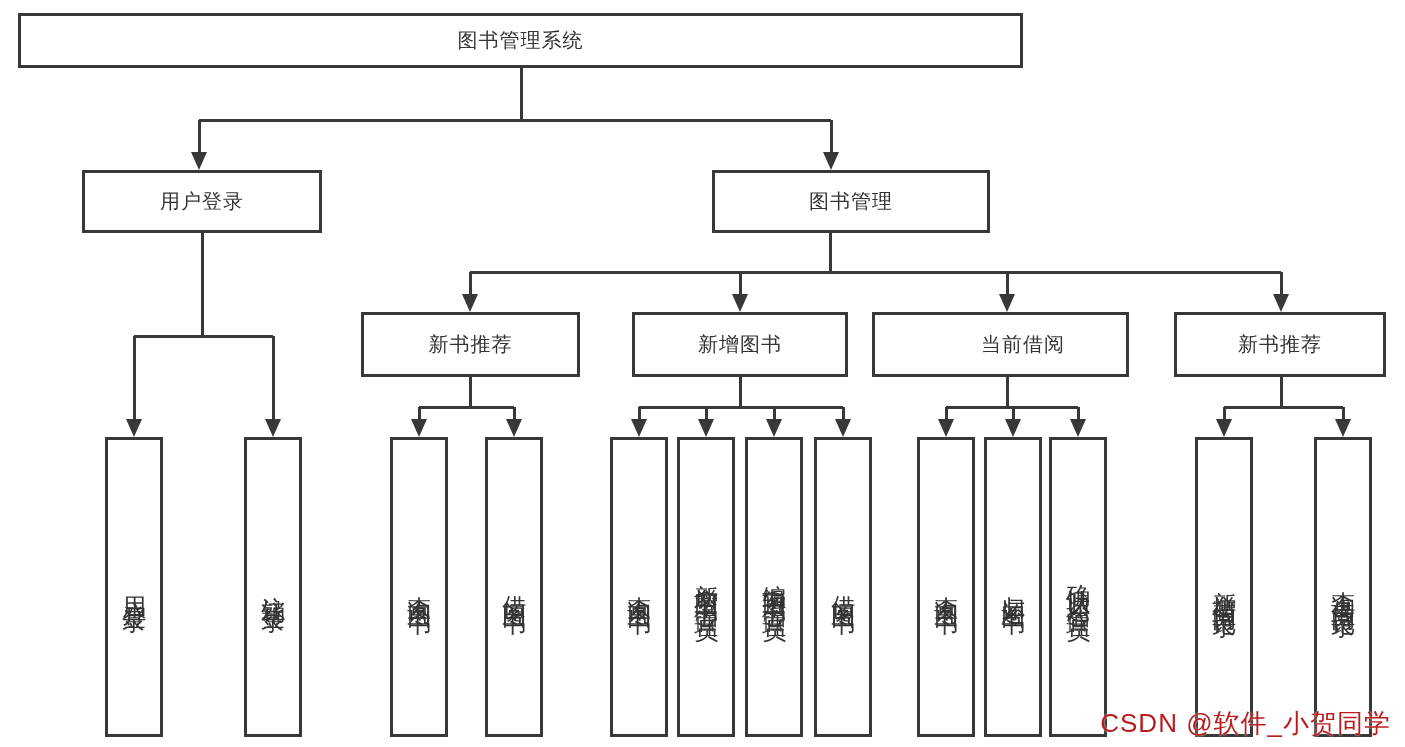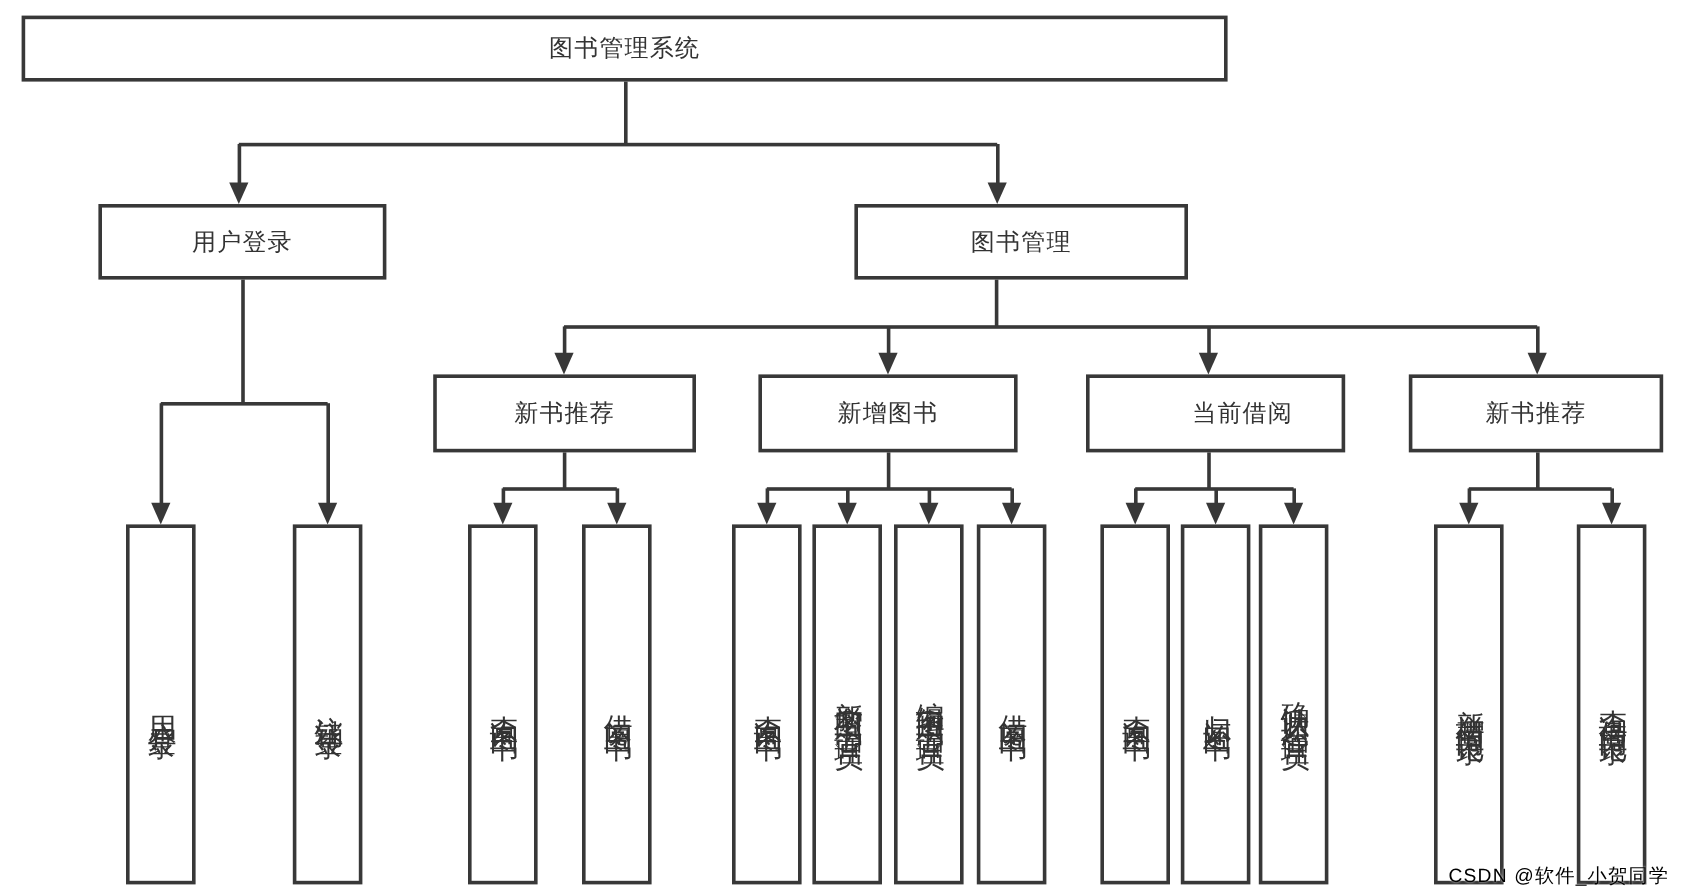--- a/index.html
+++ b/index.html
@@ -43,22 +43,22 @@
     width: 0;
     height: 0;
     border-left: 8px solid transparent;
     border-right: 8px solid transparent;
     border-top: 18px solid var(--line, #383838);
   }
   .watermark {
     position: absolute;
     right: 14px;
     bottom: 6px;
-    font-size: 16px;
-    color: #000000;
+    font-size: 26px;
+    color: #b91c1c;
     letter-spacing: 1px;
     white-space: nowrap;
     text-shadow: 0 0 2px #ffffff;
   }
 </style>
 </head>
 <body>
 
 <div id="canvas" style="--line: #383838; --text: #333333; --bg: #ffffff;">
   <div id="nodes-layer">
@@ -70,21 +70,21 @@
       </div>
       <div class="node" style="left: 712px; top: 170px; width: 278px; height: 63px;">
         <span class="lbl-h">图书管理</span>
       </div>
       <div class="node" style="left: 361px; top: 312px; width: 219px; height: 65px;">
         <span class="lbl-h">新书推荐</span>
       </div>
       <div class="node" style="left: 632px; top: 312px; width: 216px; height: 65px;">
         <span class="lbl-h">新增图书</span>
       </div>
-      <div class="node" style="left: 905px; top: 312px; width: 216px; height: 65px; padding-left: 45px;">
+      <div class="node" style="left: 872px; top: 312px; width: 257px; height: 65px; padding-left: 45px;">
         <span class="lbl-h">当前借阅</span>
       </div>
       <div class="node" style="left: 1174px; top: 312px; width: 212px; height: 65px;">
         <span class="lbl-h">新书推荐</span>
       </div>
       <div class="node" style="left: 105px; top: 437px; width: 58px; height: 300px;">
         <span class="lbl-v">用户登录</span>
       </div>
       <div class="node" style="left: 244px; top: 437px; width: 58px; height: 300px;">
         <span class="lbl-v">注销登录</span>

